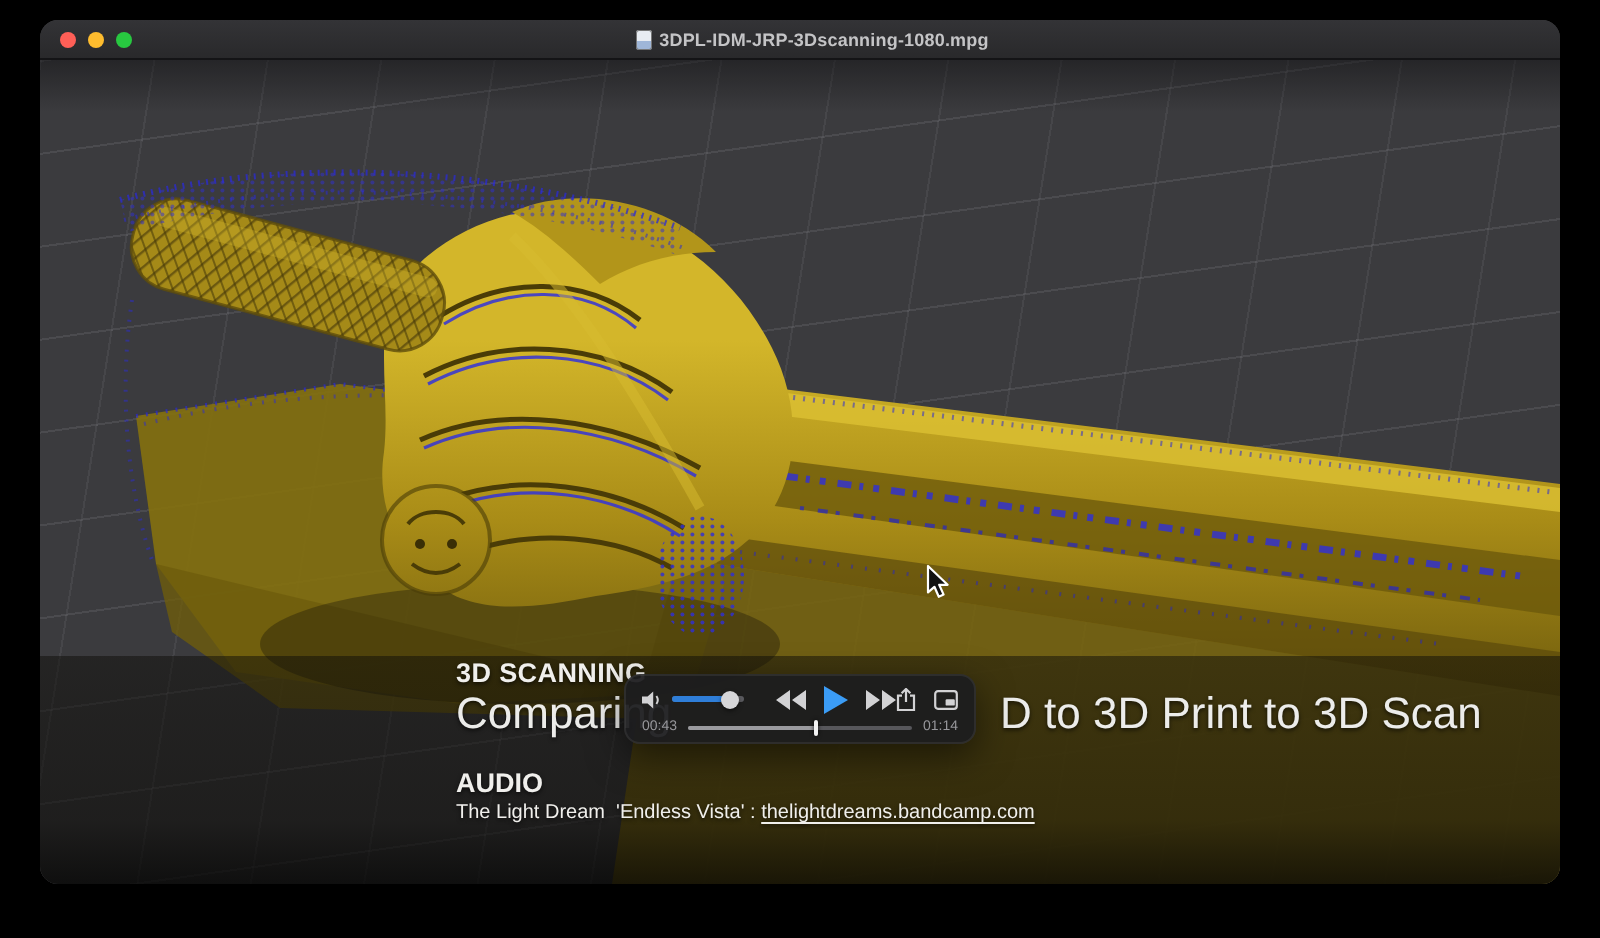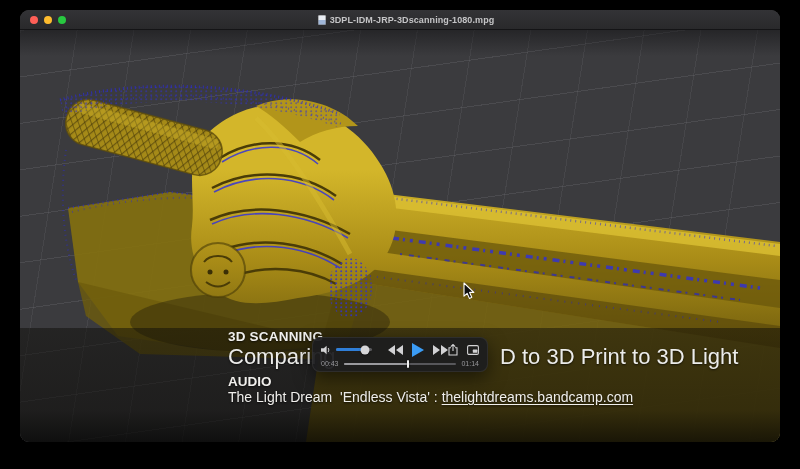--- a/index.html
+++ b/index.html
@@ -33,22 +33,22 @@
   .band{position:absolute;left:0;right:0;top:298px;bottom:0;
     background:linear-gradient(180deg, rgba(14,13,9,.50), rgba(10,9,6,.58) 72%, rgba(4,4,3,.80));}
   .captions{position:absolute;left:208px;top:2px;color:#f0efec;
     text-shadow:0 1px 2px rgba(0,0,0,.65);width:540px;}
   .cap-heading{font-size:13.5px;font-weight:bold;letter-spacing:.2px;line-height:14px;}
   .cap-subtitle{position:relative;height:26px;font-size:22px;line-height:26px;color:#ececea;}
   .cap-sub-left{position:absolute;left:0;white-space:pre;}
   .cap-sub-right{position:absolute;left:272px;white-space:pre;}
   .cap-research{font-size:13.5px;line-height:15px;white-space:pre;}
   .cap-link{text-decoration:underline;text-underline-offset:2px;}
-  .cap-audio-head{font-size:13.5px;font-weight:bold;margin-top:4px;line-height:15px;}
-  .cap-audio{font-size:14px;line-height:16px;white-space:pre;}
+  .cap-audio-head{font-size:13.5px;font-weight:bold;margin-top:14px;line-height:15px;}
+  .cap-audio{font-size:10px;line-height:16px;white-space:pre;}
 
   
   .controls{position:absolute;left:292px;top:307px;width:176px;height:35px;
     background:rgba(29,29,31,.94);border:1px solid rgba(255,255,255,.07);
     border-radius:8px;box-shadow:0 6px 18px rgba(0,0,0,.5);
     display:flex;flex-direction:column;padding:3px 8px 2px;}
   .row1{display:flex;align-items:center;height:17px;}
   .row2{display:flex;align-items:center;height:11px;gap:5px;}
   .ctl{display:inline-flex;align-items:center;color:#d2d2d4;}
   .vol-track{position:relative;width:46px;height:3px;border-radius:2px;background:#5c5c60;margin-left:4px;}
@@ -170,21 +170,21 @@
           <ellipse cx="330" cy="258" rx="22" ry="30" fill="url(#dots)" opacity=".8"></ellipse>
         </g>
       </svg>
 
       <div class="band">
 
         <div class="captions">
           <div class="cap-heading">3D SCANNING</div>
           <div class="cap-subtitle">
             <span class="cap-sub-left">Comparing</span>
-            <span class="cap-sub-right">D to 3D Print to 3D Light</span>
+            <span class="cap-sub-right">D to 3D Print to 3D Scan</span>
           </div>
           <div class="cap-audio-head">AUDIO</div>
           <div class="cap-audio"><span>The Light Dream  'Endless Vista' : </span><span class="cap-link">thelightdreams.bandcamp.com</span></div>
         </div>
       </div>
 
       <div class="controls">
         <div class="row1">
           <span class="ctl">
             <svg width="11" height="10" viewBox="0 0 11 10">

